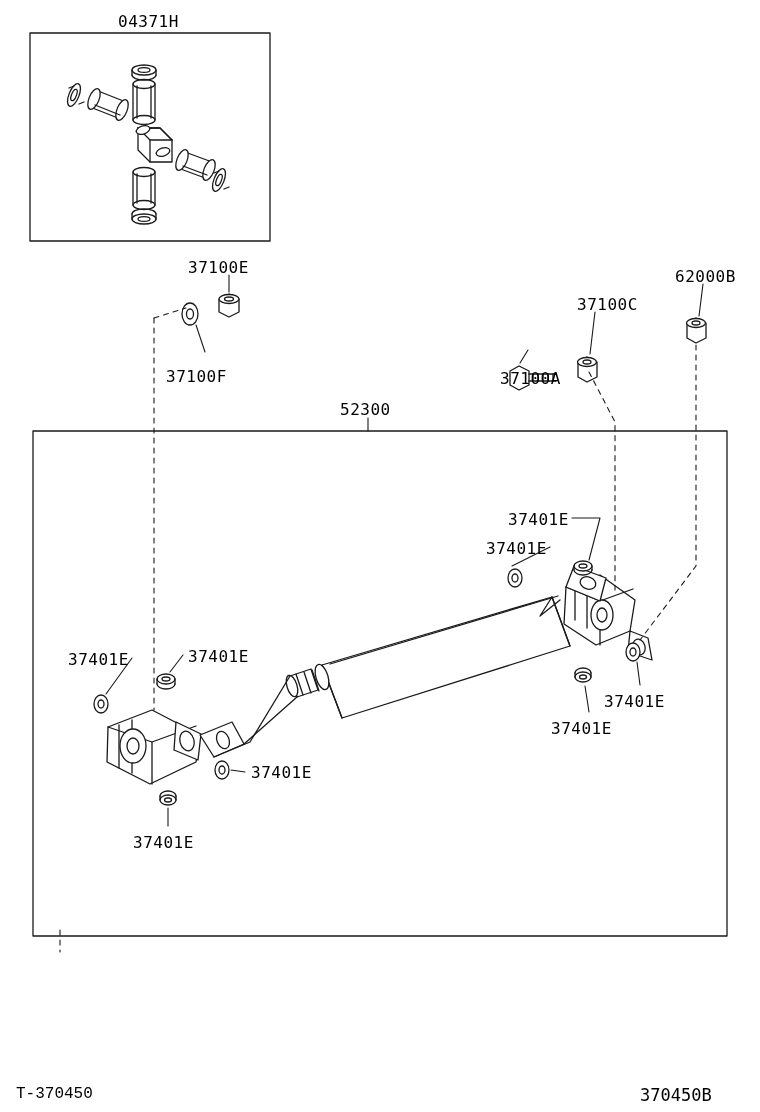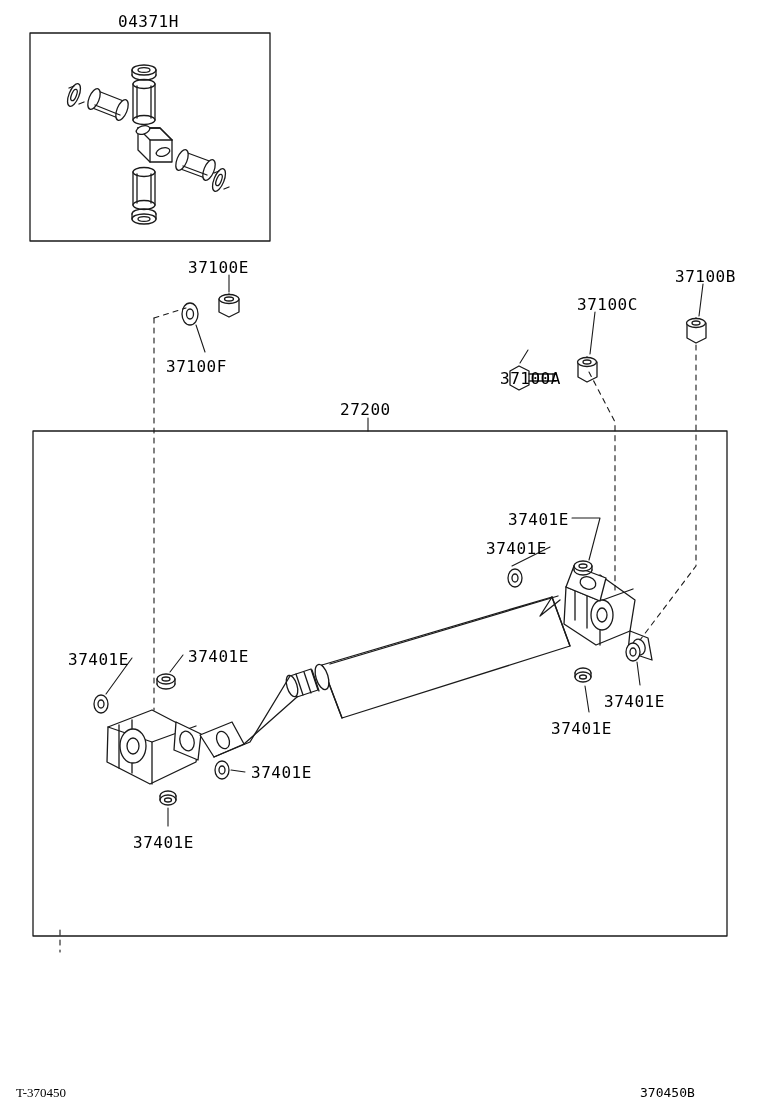--- a/index.html
+++ b/index.html
@@ -35,28 +35,28 @@
     font-family: "DejaVu Sans Mono", monospace;
     font-size: 16px;
     letter-spacing: 0.5px;
     color: #000;
     white-space: nowrap;
   }
   .footer-left {
     position: absolute;
     left: 16px;
     top: 1085px;
-    font-size: 13px;
-    font-family: Liberation Serif, serif;
+    font-size: 16px;
+    font-family: Liberation Mono, monospace;
   }
   .footer-right {
     position: absolute;
     left: 640px;
     top: 1085px;
-    font-size: 13px;
+    font-size: 17px;
     font-family: "DejaVu Sans Mono", monospace;
   }
 </style>
 </head>
 <body>
 
 <div id="diagram-root">
 
   <svg class="layer" viewBox="0 0 760 1112">
     <g fill="none" stroke="#1a1a1a" stroke-width="1.3" stroke-linecap="round" stroke-linejoin="round">
@@ -280,25 +280,25 @@
         <path d="M589 372 L615 422 L615 590"></path>
         <path d="M696 345 L696 566 L640 640"></path>
         <path d="M60 930 L60 952"></path>
       </g>
 
     </g>
   </svg>
 
   <div class="lbl" style="left:118px; top:12px;">04371H</div>
   <div class="lbl" style="left:188px; top:258px;">37100E</div>
-  <div class="lbl" style="left:166px; top:357px;">37100F</div>
+  <div class="lbl" style="left:166px; top:367px;">37100F</div>
   <div class="lbl" style="left:561px; top:295px;margin-left:16px;">37100C</div>
   <div class="lbl" style="left:500px; top:333px;margin-top:36px;">37100A</div>
-  <div class="lbl" style="left:675px; top:267px;">37100B</div>
-  <div class="lbl" style="left:340px; top:400px;">27200</div>
+  <div class="lbl" style="left:675px; top:267px;">62000B</div>
+  <div class="lbl" style="left:340px; top:400px;">52300</div>
   <div class="lbl" style="left:508px; top:510px;">37401E</div>
   <div class="lbl" style="left:486px; top:539px;">37401E</div>
   <div class="lbl" style="left:68px; top:650px;">37401E</div>
   <div class="lbl" style="left:188px; top:647px;">37401E</div>
   <div class="lbl" style="left:604px; top:692px;">37401E</div>
   <div class="lbl" style="left:551px; top:719px;">37401E</div>
   <div class="lbl" style="left:251px; top:763px;">37401E</div>
   <div class="lbl" style="left:133px; top:833px;">37401E</div>
 
   <div class="footer-left">T-370450</div>

